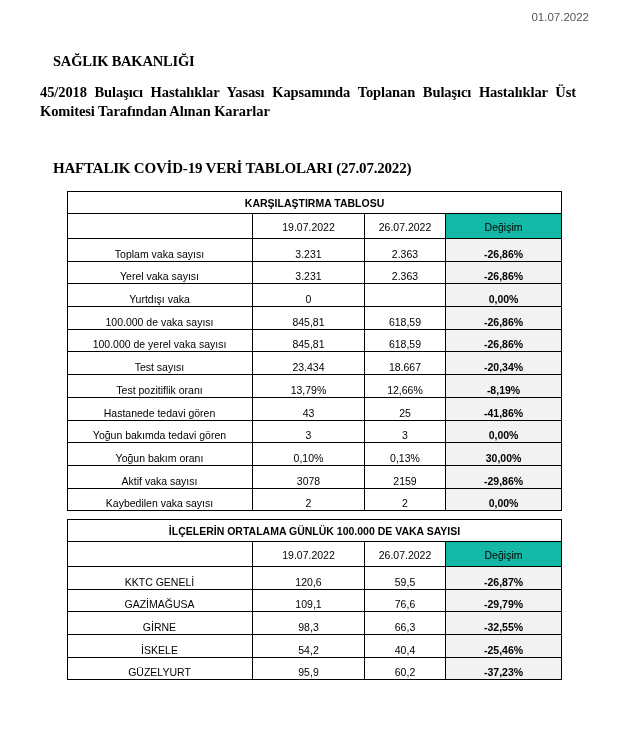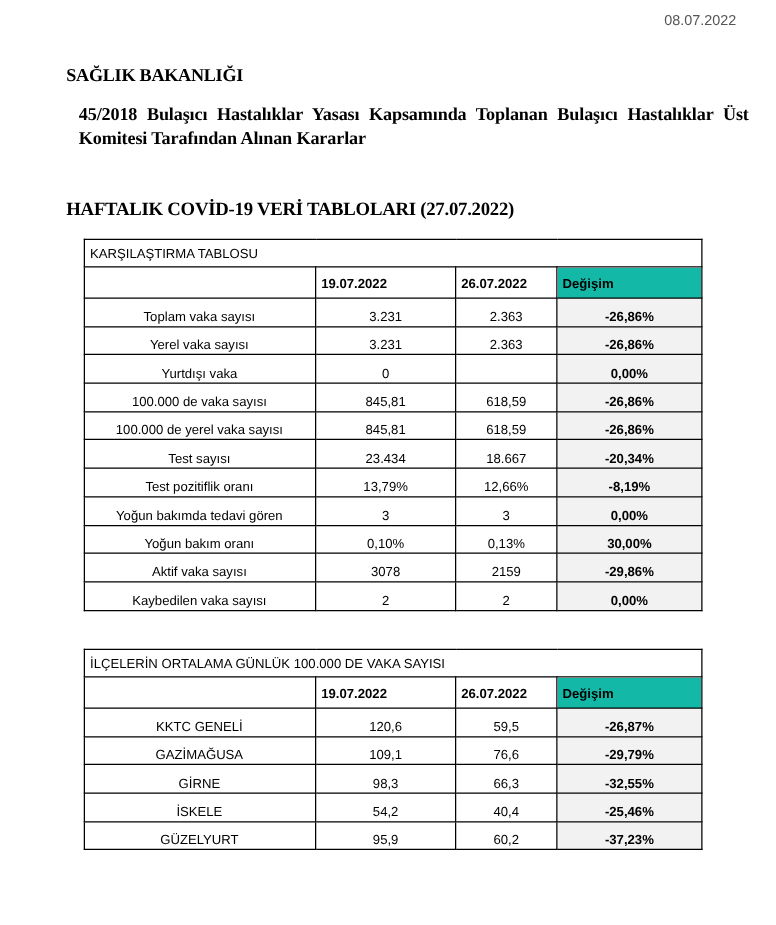--- a/index.html
+++ b/index.html
@@ -1,40 +1,40 @@
 <!DOCTYPE html>
 <html><head>
 <meta charset="utf-8">
 <style>
   html, body { margin: 0; padding: 0; background: #ffffff; }
   body { width: 621px; height: 740px; position: relative; overflow: hidden; font-family: "Liberation Sans", sans-serif; color: #000; }
   .date { position: absolute; top: 11px; right: 32px; font-size: 11.5px; color: #555; font-family: "Liberation Sans", sans-serif; }
   .ministry { position: absolute; left: 53px; top: 53px; font-family: "Liberation Serif", serif; font-weight: bold; font-size: 14.5px; letter-spacing: -0.2px; }
-  .subtitle { position: absolute; left: 63px; top: 83px; width: 536px; font-family: "Liberation Serif", serif; font-weight: bold; font-size: 14.5px; line-height: 19px; text-align: justify; text-align-last: left; letter-spacing: -0.1px; }
+  .subtitle { position: absolute; left: 40px; top: 83px; width: 536px; font-family: "Liberation Serif", serif; font-weight: bold; font-size: 14.5px; line-height: 19px; text-align: justify; text-align-last: left; letter-spacing: -0.1px; }
   .section-title { position: absolute; left: 53px; top: 160px; font-family: "Liberation Serif", serif; font-weight: bold; font-size: 15px; letter-spacing: -0.2px; }
   table { position: absolute; left: 67px; border-collapse: collapse; font-family: "Liberation Sans", sans-serif; font-size: 10.5px; table-layout: fixed; }
   #t1 { top: 191px; width: 494px; }
   #t2 { top: 519px; width: 494px; }
   td, th { border: 1px solid #000; padding: 0 4px; height: 20.7px; white-space: nowrap; overflow: hidden; }
   th { font-weight: bold; }
-  .title-cell { text-align: left; font-weight: normal; height: 21px; font-size: 10.5px; margin-top: 39px; }
-  .hdr { height: 22px; text-align: left; font-weight: bold; padding-top: 2px; }
+  .title-cell { text-align: center; font-weight: bold; height: 21px; font-size: 10.5px; margin-top: 39px; }
+  .hdr { height: 22px; text-align: center; font-weight: normal; padding-top: 2px; }
   .label { text-align: center; padding-left: 3px; vertical-align: bottom; padding-bottom: 1px; }
   .num { text-align: center; vertical-align: bottom; padding-bottom: 1px; }
   .chg { text-align: center; font-weight: bold; background: #f2f2f2; vertical-align: bottom; padding-bottom: 1px; }
   .chg-hdr { background: #14b8a6; }
   col.c1 { width: 185px; }
   col.c2 { width: 112px; }
   col.c3 { width: 81px; }
   col.c4 { width: 116px; }
 </style>
 </head>
 <body>
 
-<div class="date">08.07.2022</div>
+<div class="date">01.07.2022</div>
 <div class="ministry">SAĞLIK BAKANLIĞI</div>
 <div class="subtitle">45/2018 Bulaşıcı Hastalıklar Yasası Kapsamında Toplanan Bulaşıcı Hastalıklar Üst Komitesi Tarafından Alınan Kararlar</div>
 <div class="section-title">HAFTALIK COVİD-19 VERİ TABLOLARI (27.07.2022)</div>
 
 <table id="t1">
   <colgroup>
       <col class="c1">
       <col class="c2">
       <col class="c3">
       <col class="c4">
@@ -85,20 +85,26 @@
         <td class="label">Test sayısı</td>
         <td class="num">23.434</td>
         <td class="num">18.667</td>
         <td class="chg">-20,34%</td>
       </tr>
       <tr>
         <td class="label">Test pozitiflik oranı</td>
         <td class="num">13,79%</td>
         <td class="num">12,66%</td>
         <td class="chg">-8,19%</td>
+      </tr>
+      <tr>
+        <td class="label">Hastanede tedavi gören</td>
+        <td class="num">43</td>
+        <td class="num">25</td>
+        <td class="chg">-41,86%</td>
       </tr>
       <tr>
         <td class="label">Yoğun bakımda tedavi gören</td>
         <td class="num">3</td>
         <td class="num">3</td>
         <td class="chg">0,00%</td>
       </tr>
       <tr>
         <td class="label">Yoğun bakım oranı</td>
         <td class="num">0,10%</td>

